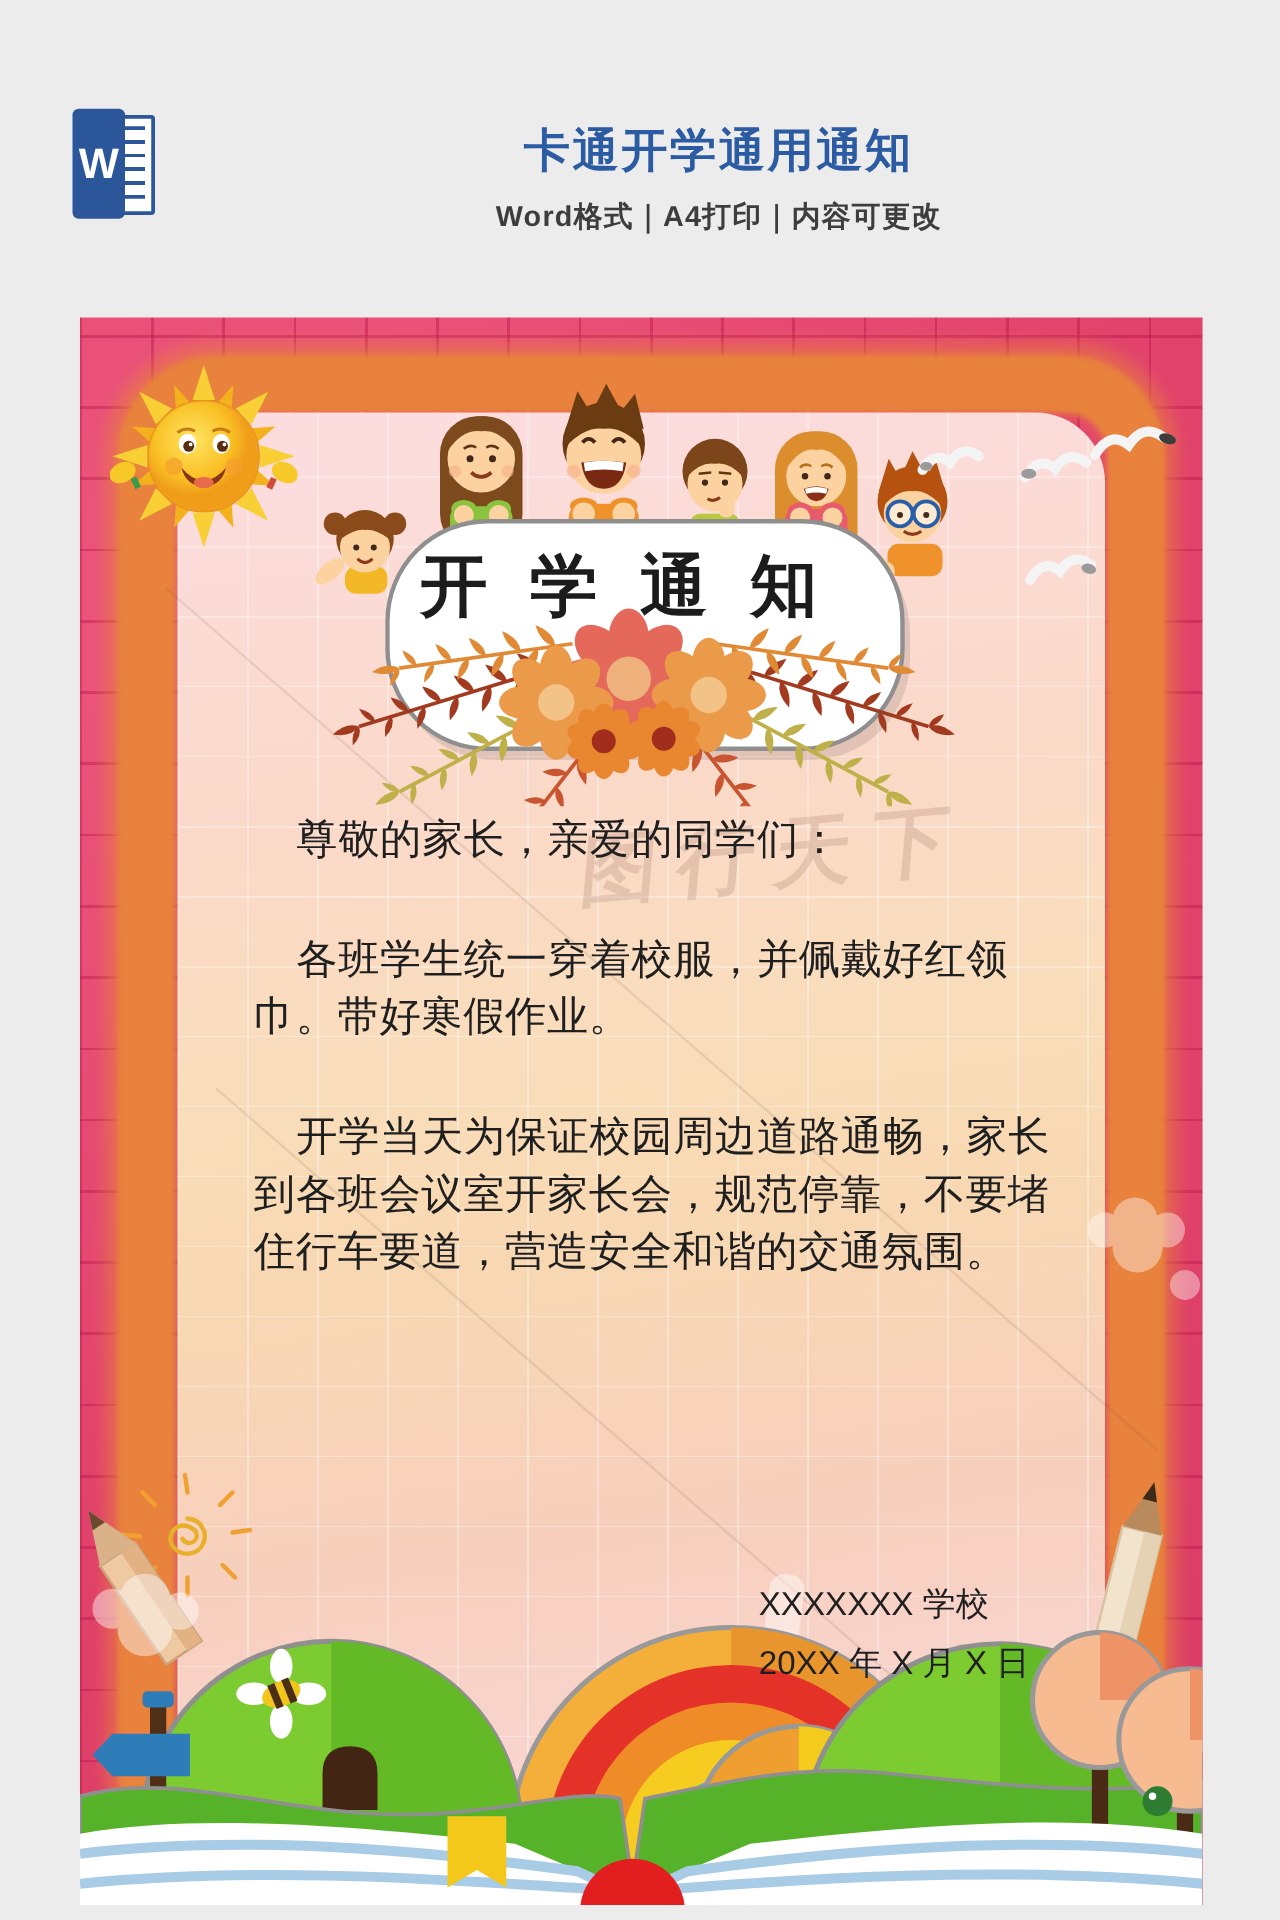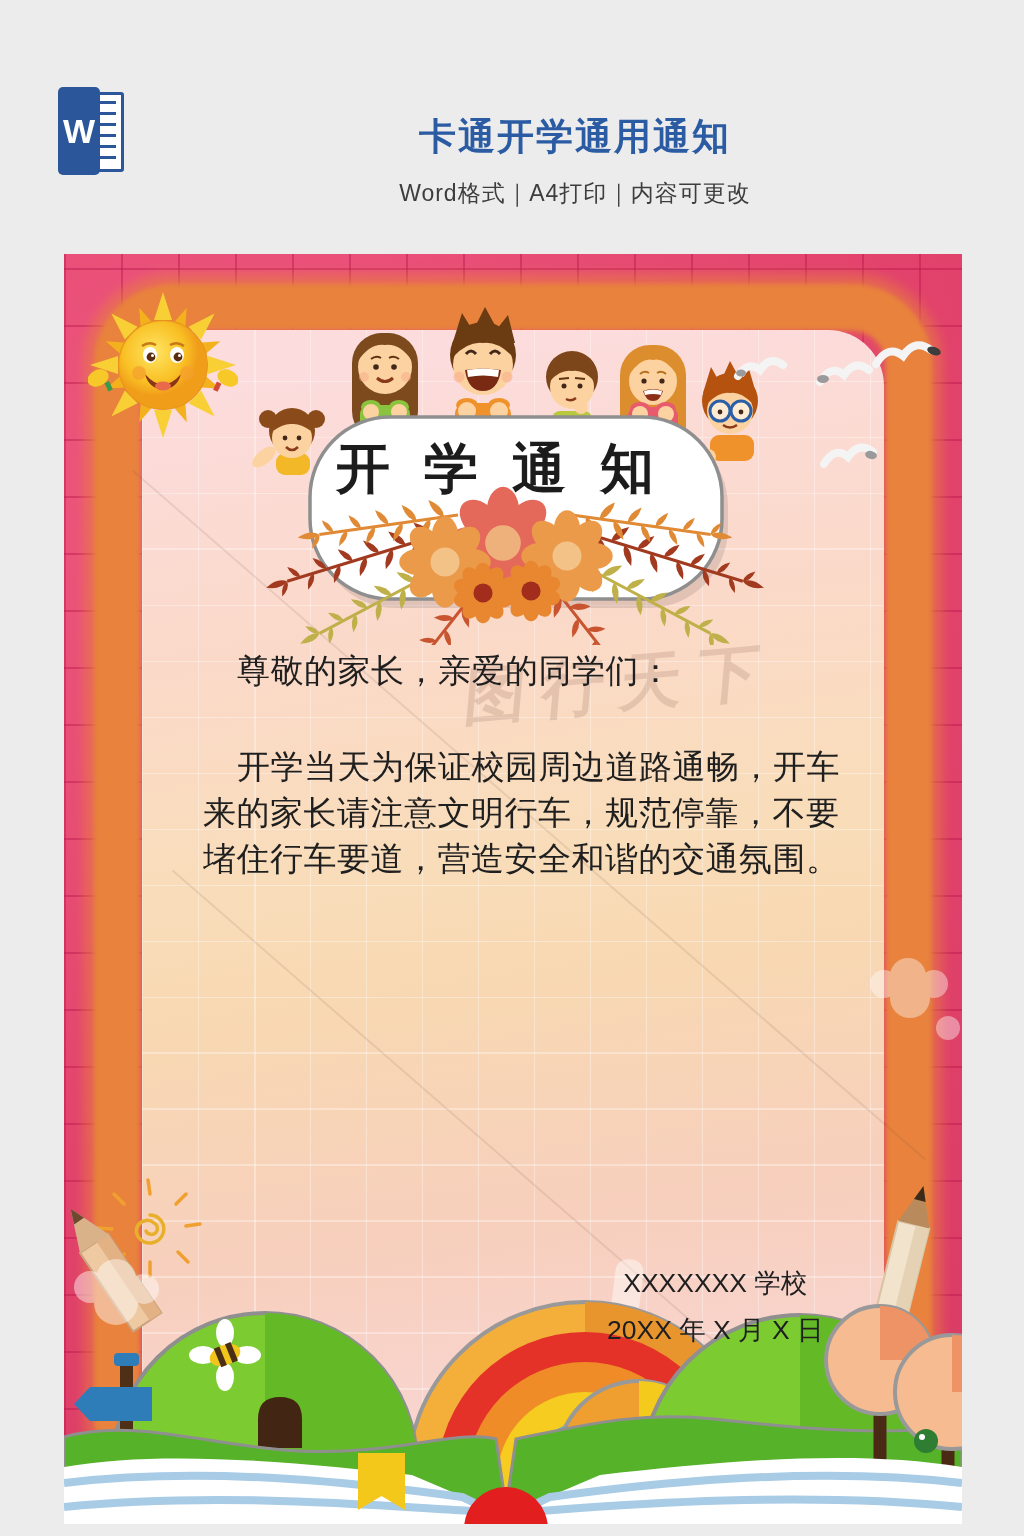--- a/index.html
+++ b/index.html
@@ -5,22 +5,22 @@
   html,body{margin:0;padding:0;}
   body{width:1024px;height:1536px;background:#ececec;font-family:"Liberation Sans","DejaVu Sans",sans-serif;overflow:hidden;}
   .page{position:relative;width:1024px;height:1536px;}
   
   .site-header{position:absolute;left:0;top:0;width:1024px;height:254px;background:#ececec;}
   .word-icon{position:absolute;left:58px;top:86px;width:68px;height:92px;}
   .word-icon .doc{position:absolute;left:24px;top:6px;width:36px;height:74px;background:#fff;border:3px solid #2b579a;border-radius:3px;}
   .word-icon .doc i{display:block;margin:6px 5px 0;height:58px;background:repeating-linear-gradient(180deg,#2b579a 0 3px,#fff 3px 11px);}
   .word-icon .front{position:absolute;left:0;top:1px;width:42px;height:88px;background:#2b579a;border-radius:5px;color:#fff;font-weight:bold;font-size:34px;display:flex;align-items:center;justify-content:center;}
   .header-text{position:absolute;left:126px;right:0;top:96px;text-align:center;}
-  .header-text h1{margin:16px;font-size:37px;font-weight:bold;color:#2b5ba3;letter-spacing:2px;}
-  .header-text p{margin:12px 0 0;font-size:23px;color:#3d3d3d;letter-spacing:1px;}
+  .header-text h1{margin:0;font-size:37px;font-weight:bold;color:#2b5ba3;letter-spacing:2px;}
+  .header-text p{margin:12px 0 0;font-size:23px;color:#3d3d3d;letter-spacing:1px;font-weight:bold;}
   
   .poster{position:absolute;left:64px;top:254px;width:898px;height:1270px;background:radial-gradient(circle at 18% 18%,#ee5880,#e2436c 55%,#d93a64);overflow:hidden;}
   .poster .grid-pink{position:absolute;inset:0;background:
       repeating-linear-gradient(0deg,rgba(186,22,76,.45) 0 2px,transparent 2px 57px),
       repeating-linear-gradient(90deg,rgba(186,22,76,.45) 0 2px,transparent 2px 57px);}
   .ring-soft{position:absolute;inset:20px;border:58px solid rgba(232,130,60,.55);border-radius:88px;filter:blur(6px);}
   .ring{position:absolute;inset:30px;border:46px solid #e8823c;border-radius:80px;filter:blur(2px);}
   .paper{position:absolute;left:78px;right:78px;top:76px;bottom:78px;border-radius:56px;
       background:linear-gradient(172deg,#fcdcdc 6%,#fbd9c9 28%,#f9ddba 46%,#f8d8b2 58%,#f7cfbd 78%,#f9d6d3 96%);}
   .paper:after{content:"";position:absolute;inset:0;border-radius:56px;background:
@@ -30,21 +30,21 @@
   .watermark{position:absolute;left:400px;top:388px;font-size:62px;font-weight:bold;color:rgba(140,100,85,.20);transform:rotate(-5deg) skewX(-10deg);letter-spacing:16px;z-index:3;}
   .sun-svg{position:absolute;left:24px;top:36px;z-index:4;}
   .cluster-svg{position:absolute;left:176px;top:31px;z-index:4;}
   .birds-svg{position:absolute;left:660px;top:70px;z-index:4;}
   .clouds-right{position:absolute;left:800px;top:700px;z-index:2;}
   .doodle-sun{position:absolute;left:26px;top:920px;z-index:4;}
   .pencil-left{position:absolute;left:0px;top:922px;z-index:4;}
   .pencil-right{position:absolute;left:768px;top:912px;z-index:4;}
   .body-text{position:absolute;left:139px;top:394px;width:652px;font-size:33px;line-height:46px;color:#1f1f1f;letter-spacing:.5px;z-index:5;}
   .body-text p{margin:0 0 50px;text-indent:34px;}
-  .signature{position:absolute;left:543px;top:1006px;font-size:26.5px;line-height:47px;color:#1f1f1f;z-index:6;text-align:center;}
+  .signature{position:absolute;left:543px;top:1006px;font-size:26.5px;line-height:47px;color:#1f1f1f;z-index:6;}
   .landscape-svg{position:absolute;left:0;top:1005px;z-index:5;}
   svg{display:block;}
 </style>
 </head>
 <body>
 
 <div class="page">
 
   <header class="site-header">
     <div class="word-icon">
@@ -445,21 +445,22 @@
       <g transform="rotate(14 75 90)">
         <rect x="58" y="58" width="32" height="108" fill="#f2e3cd" stroke="#d8c3a2" stroke-width="2"></rect>
         <rect x="76" y="58" width="14" height="108" fill="#e5d2b4"></rect>
         <polygon points="58,58 90,58 74,18" fill="#b98a5c"></polygon>
         <polygon points="68,33 80,33 74,18" fill="#3d2a18"></polygon>
       </g>
     </svg>
 
     <div class="body-text">
       <p>尊敬的家长，亲爱的同学们：</p>
-      <p>开学当天为保证校园周边道路通畅，开车来的家长请注意文明行车，规范停靠，不要堵住行车要道，营造安全和谐的交通氛围。</p>
+      <p>各班学生统一穿着校服，并佩戴好红领巾。带好寒假作业。</p>
+      <p>开学当天为保证校园周边道路通畅，家长到各班会议室开家长会，规范停靠，不要堵住行车要道，营造安全和谐的交通氛围。</p>
     </div>
     <div class="signature">
       <div>XXXXXXX 学校</div>
       <div>20XX 年 X 月 X 日</div>
     </div>
 
     <svg class="landscape-svg" width="898" height="265" viewBox="0 0 898 265">
 
       <g>
         <g fill="#ffffff" opacity=".45">

